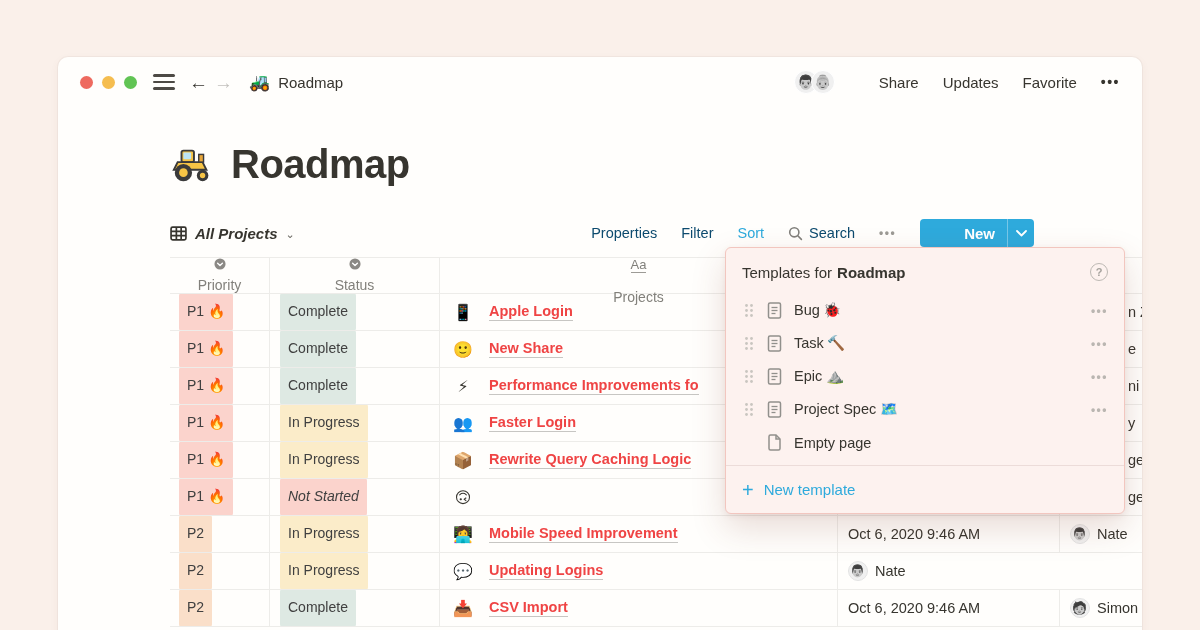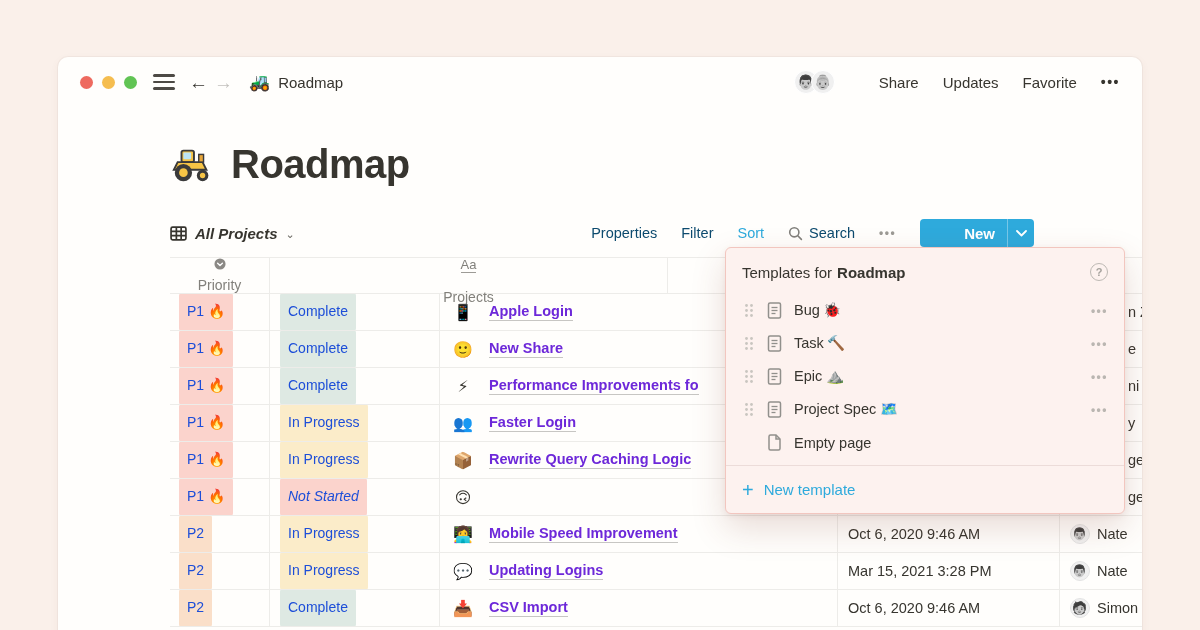--- a/index.html
+++ b/index.html
@@ -64,23 +64,23 @@
     color:#82807B; font-size:14px; }
   .hcell { display:flex; align-items:center; gap:7px; padding:0 8px; border-right:1px solid #EDECE9;flex-direction:column; }
   .trow { display:flex; height:37px; border-bottom:1px solid #EDECE9; }
   .cell { display:flex; align-items:center; border-right:1px solid #EDECE9; overflow:hidden; }
   .col-priority { width:100px; padding:0 9px; }
   .col-status { width:170px; padding:0 10px; }
   .col-projects { width:398px; padding:0 13px; gap:16px; }
   .col-date { width:222px; padding:0 10px; }
   .col-person { flex:1; min-width:0; border-right:none; padding:0 10px; gap:7px; white-space:nowrap; }
   .tag { display:inline-block; padding:10px 8px; border-radius:3px; font-size:14px;
-    color:#1d4ed8; line-height:1.25; white-space:nowrap; }
+    color:#404040; line-height:1.25; white-space:nowrap; }
   .proj-emoji { font-size:16px; width:20px; text-align:center; flex:0 0 auto; }
-  .proj-name { font-weight:600; color:#6d28d9; white-space:nowrap;
+  .proj-name { font-weight:600; color:#ef4444; white-space:nowrap;
     border-bottom:1px solid rgba(55,53,47,0.28); padding-bottom:1px; cursor:pointer; }
   .person-wrap { display:none; align-items:center; gap:7px; }
   .person-avatar { width:20px; height:20px; border-radius:50%; background:#F2F0ED;
     border:1px solid #E5E3DF; display:flex; align-items:center; justify-content:center;
     font-size:12px; filter:grayscale(1); flex:0 0 auto; }
   .fragment { display:none; margin-left:58px; white-space:nowrap; color:#37352F; }
   
   .dropdown { position:absolute; left:667px; top:190px; width:400px; z-index:20;
     background:#FDF2EF; border:1px solid #F2C6BF; border-radius:6px;
     box-shadow:0 14px 34px rgba(130,60,45,0.18), 0 2px 6px rgba(130,60,45,0.08); }
@@ -188,20 +188,27 @@
 
   <div class="table">
     <div class="thead">
       <div class="hcell col-priority">
         <svg width="14" height="14" viewBox="0 0 14 14">
           <circle cx="7" cy="7" r="6.5" fill="#8B8985"></circle>
           <path d="M4.2 6 L7 8.8 L9.8 6" fill="none" stroke="#fff" stroke-width="1.6" stroke-linecap="round" stroke-linejoin="round"></path>
         </svg>
         <span>Priority</span>
       </div>
+      <div class="hcell col-status">
+        <svg width="14" height="14" viewBox="0 0 14 14">
+          <circle cx="7" cy="7" r="6.5" fill="#8B8985"></circle>
+          <path d="M4.2 6 L7 8.8 L9.8 6" fill="none" stroke="#fff" stroke-width="1.6" stroke-linecap="round" stroke-linejoin="round"></path>
+        </svg>
+        <span>Status</span>
+      </div>
       <div class="hcell col-projects">
         <span style="font-size:13px; border-bottom:1.5px solid #9D9B96; line-height:1.1;">Aa</span>
         <span>Projects</span>
       </div>
       <div class="hcell col-date"></div>
       <div class="hcell col-person"></div>
     </div>
     <div>
   <div class="trow">
     <div class="cell col-priority">
@@ -348,23 +355,20 @@
   <div class="trow">
     <div class="cell col-priority">
       <span class="tag tag-priority" style="background: rgb(250, 223, 201);">P2</span>
     </div>
     <div class="cell col-status">
       <span class="tag tag-status" style="background: rgb(251, 236, 201);">In Progress</span>
     </div>
     <div class="cell col-projects">
       <span class="proj-emoji">💬</span>
       <span class="proj-name">Updating Logins</span>
-    </div>
-    <div class="cell col-date">
-      <span class="cell-date-text">Mar 15, 2021 3:28 PM</span>
     </div>
     <div class="cell col-person">
       <span class="person-wrap" style="display: flex;">
         <span class="person-avatar">👨</span>
         <span class="person-name">Nate</span>
       </span>
 
     </div>
   </div>
 

